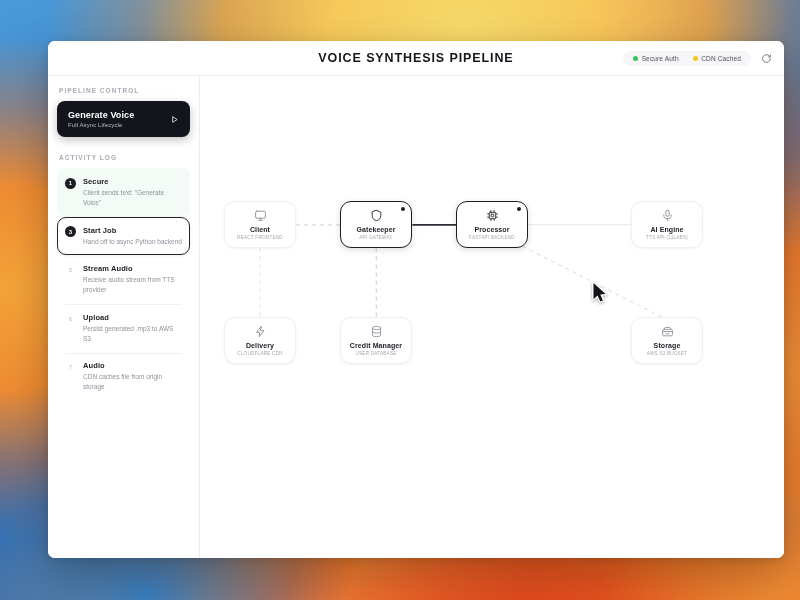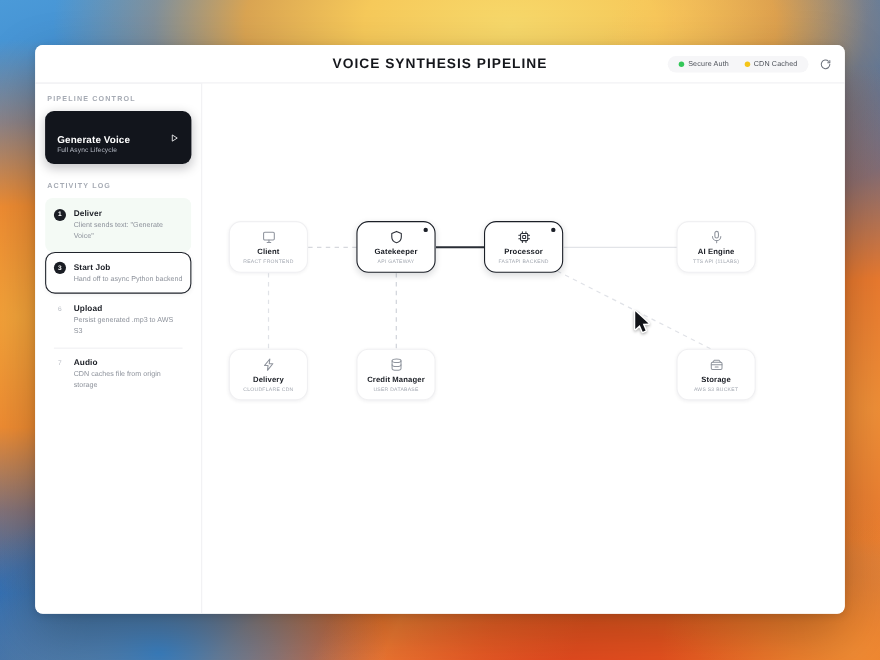--- a/index.html
+++ b/index.html
@@ -55,21 +55,21 @@
       radial-gradient(ellipse 22% 20% at 97% 99%, #ef8a33 0%, rgba(239,138,51,0.4) 55%, rgba(239,138,51,0) 100%);
   }
   .bg-blob7 {
     background:
       linear-gradient(115deg, rgba(255,255,255,0) 52%, rgba(255,190,90,0.30) 58%, rgba(255,160,70,0.16) 66%, rgba(255,255,255,0) 74%);
   }
 
   
   #app-window {
     position: absolute;
-    left: 32px;
+    left: 48px;
     top: 41px;
     width: 736px;
     height: 517px;
     background: #ffffff;
     border-radius: 7px;
     box-shadow: 0 18px 46px rgba(0,0,0,0.26), 0 2px 8px rgba(0,0,0,0.12);
     overflow: hidden;
     display: flex;
     flex-direction: column;
   }
@@ -150,21 +150,21 @@
     background: #12151c;
     border-radius: 8px;
     padding: 9px 11px;
     display: flex;
     align-items: center;
     justify-content: space-between;
     box-shadow: 0 3px 10px rgba(10,12,18,0.25);
     margin-bottom: 17px;
   }
   #generate-voice-title {
-    font-size: 9px; font-weight: bold; color: #ffffff; letter-spacing: 0.1px; margin-top: 12px;
+    font-size: 9px; font-weight: bold; color: #ffffff; letter-spacing: 0.1px;
   }
   #generate-voice-sub {
     font-size: 6px; color: #b7bcc6; margin-top: 2px; letter-spacing: 0.1px;
   }
   #play-icon { color: #ffffff; display: flex; align-items: center; }
 
   
   #activity-log { display: flex; flex-direction: column; }
   .log-item {
     position: relative;
@@ -310,32 +310,39 @@
             </svg>
           </div>
         </div>
 
         <div class="section-label">ACTIVITY LOG</div>
 
         <div id="activity-log">
             <div class="log-item done">
               <div class="log-num filled">1</div>
               <div class="log-text">
-                <div class="log-title">Deliver</div>
+                <div class="log-title">Secure</div>
                 <div class="log-desc">Client sends text: "Generate Voice"</div>
               </div>
             </div>
             <div class="log-item active">
               <div class="log-num filled">3</div>
               <div class="log-text">
                 <div class="log-title">Start Job</div>
                 <div class="log-desc">Hand off to async Python backend</div>
               </div>
             </div>
             <div class="log-item pending">
+              <div class="log-num plain">5</div>
+              <div class="log-text">
+                <div class="log-title">Stream Audio</div>
+                <div class="log-desc">Receive audio stream from TTS provider</div>
+              </div>
+            </div>
+            <div class="log-item pending">
               <div class="log-num plain">6</div>
               <div class="log-text">
                 <div class="log-title">Upload</div>
                 <div class="log-desc">Persist generated .mp3 to AWS S3</div>
               </div>
             </div>
             <div class="log-item pending">
               <div class="log-num plain">7</div>
               <div class="log-text">
                 <div class="log-title">Audio</div>

